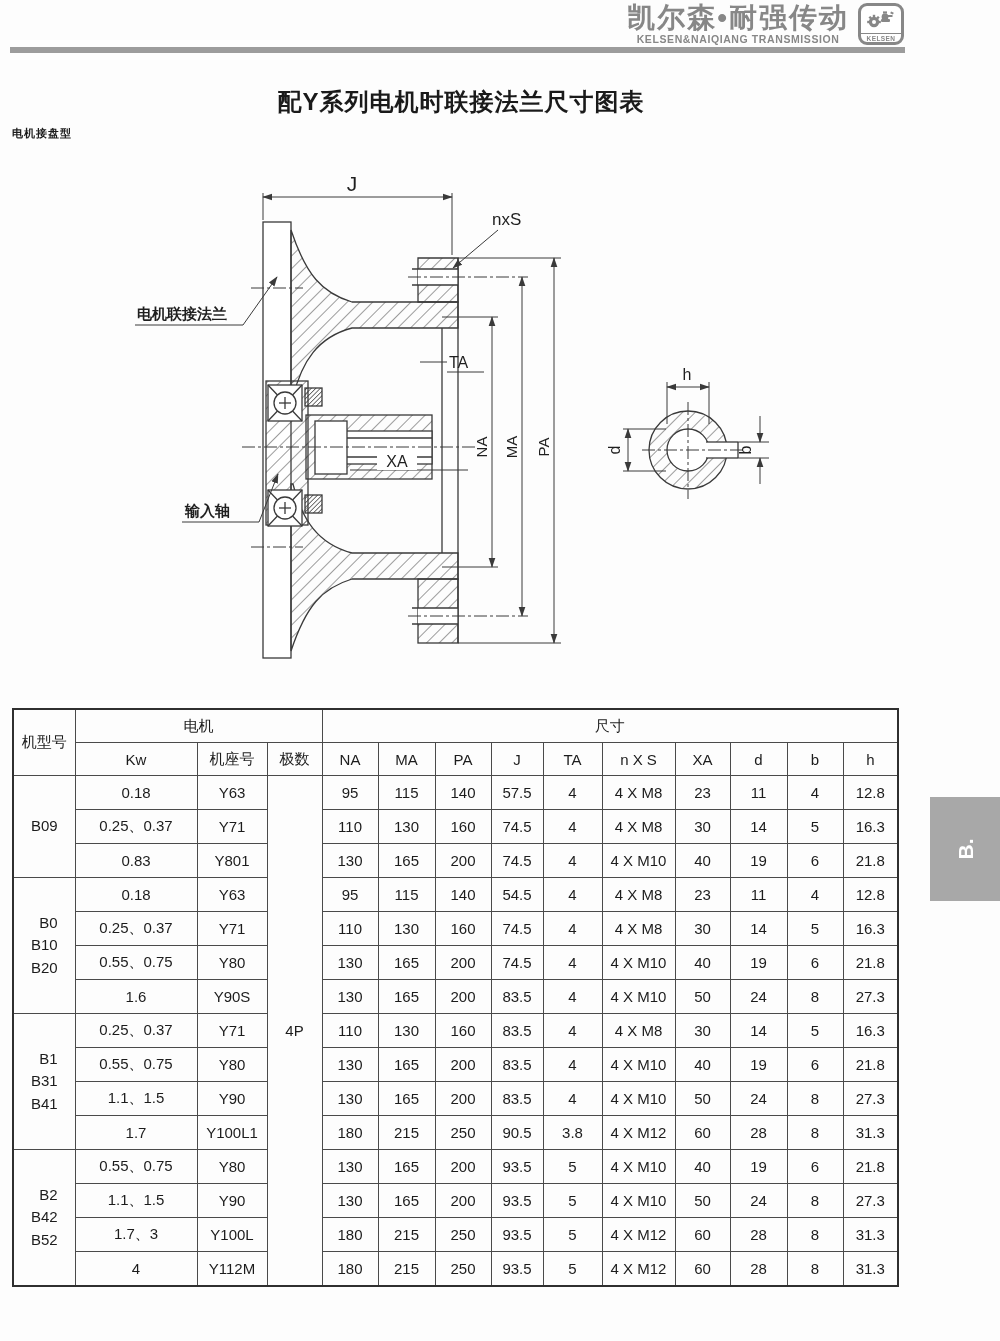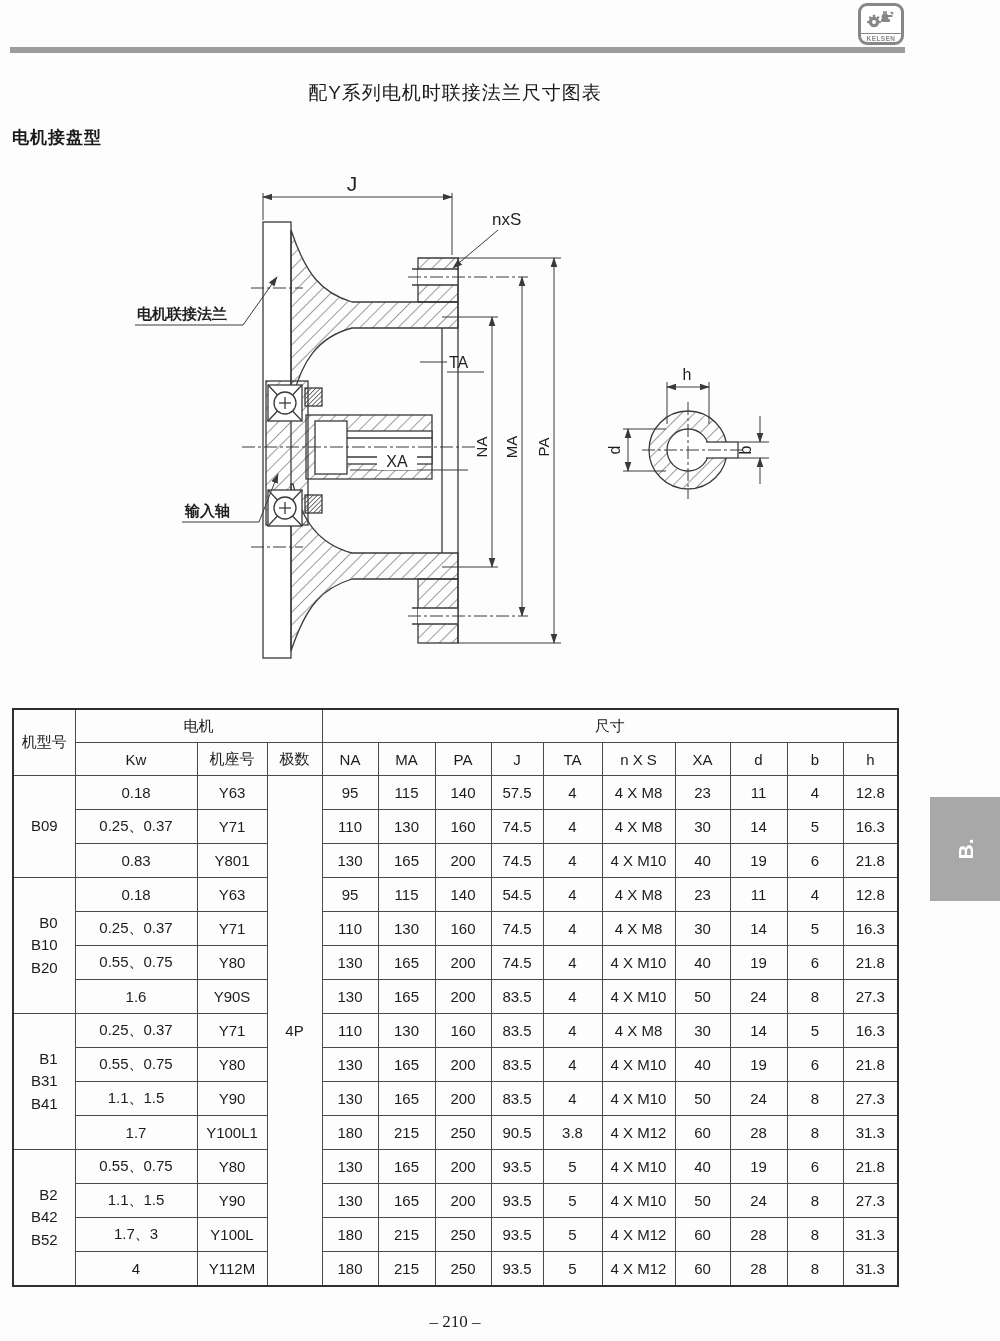--- a/index.html
+++ b/index.html
@@ -15,22 +15,22 @@
   .brand-en { font-size:10.5px; font-weight:bold; color:#878787; letter-spacing:0.6px; white-space:nowrap; }
   .logo-box {
     width:46px; height:42px; border:3px solid #878787; border-radius:9px;
     display:flex; flex-direction:column; align-items:center; justify-content:flex-end;
     box-sizing:border-box; background:#fff;
   }
   .logo-glyph { flex:1; display:flex; align-items:center; justify-content:center; }
   .logo-word { font-size:6.5px; font-weight:bold; color:#878787; border-top:1.5px solid #878787; width:100%; text-align:center; letter-spacing:0.4px; padding-top:1px; }
   .header-rule { position:absolute; top:47px; left:10px; right:95px; height:6px; background:#9c9c9c; }
   
-  .page-title { position:absolute; top:80px; left:0; width:910px; margin:0; text-align:center; font-size:19px; font-weight:normal; color:#1a1a1a; letter-spacing:1px; }
-  .subtitle { position:absolute; top:126px; left:12px; margin:0; font-size:17px; font-weight:bold; color:#1a1a1a; letter-spacing:1px; }
+  .page-title { position:absolute; top:80px; left:0; width:910px; margin:6px; text-align:center; font-size:24px; font-weight:bold; color:#1a1a1a; letter-spacing:1px; }
+  .subtitle { position:absolute; top:126px; left:12px; margin:0; font-size:11px; font-weight:bold; color:#1a1a1a; letter-spacing:1px; }
   
   .drawing { position:absolute; top:165px; left:0; width:1000px; height:540px; }
   
   .side-tab {
     position:absolute; left:930px; top:797px; width:70px; height:104px;
     background:#a8a8a8; display:flex; align-items:center; justify-content:center; cursor:pointer;
   }
   .side-tab span { transform:rotate(-90deg); color:#ffffff; font-size:21px; font-weight:bold; }
   
   table.dims {
@@ -48,20 +48,24 @@
   .footer { position:absolute; top:1312px; left:0; width:910px; text-align:center;
     font-family:"Liberation Serif", serif; font-size:17px; color:#1c1c1c; }
   svg text { font-family:"Liberation Sans", sans-serif; }
 </style>
 </head>
 <body>
 
 <div class="page">
 
   <div class="brand">
+    <div class="brand-text">
+      <div class="brand-cn">凯尔森•耐强传动</div>
+      <div class="brand-en">KELSEN&amp;NAIQIANG TRANSMISSION</div>
+    </div>
     <div class="logo-box">
       <div class="logo-glyph">
         <svg width="32" height="22" viewBox="0 0 32 22" aria-hidden="true">
           <g fill="#878787">
             <circle cx="9" cy="13" r="5.2"></circle>
             <circle cx="9" cy="13" r="2" fill="#fff"></circle>
             <rect x="7.8" y="5.8" width="2.4" height="3"></rect>
             <rect x="2.2" y="11.8" width="3" height="2.4"></rect>
             <rect x="12.8" y="11.8" width="3" height="2.4"></rect>
             <rect x="4" y="7.4" width="2.4" height="2.4" transform="rotate(-45 5.2 8.6)"></rect>
@@ -478,17 +482,14 @@
           <td>5</td>
           <td>4 X M12</td>
           <td>60</td>
           <td>28</td>
           <td>8</td>
           <td>31.3</td>
         </tr>
       </tbody>
     </table>
 
-  <div class="footer">
-    <span>– 210 –</span>
-  </div>
 
 </div>
 
 </body></html>

